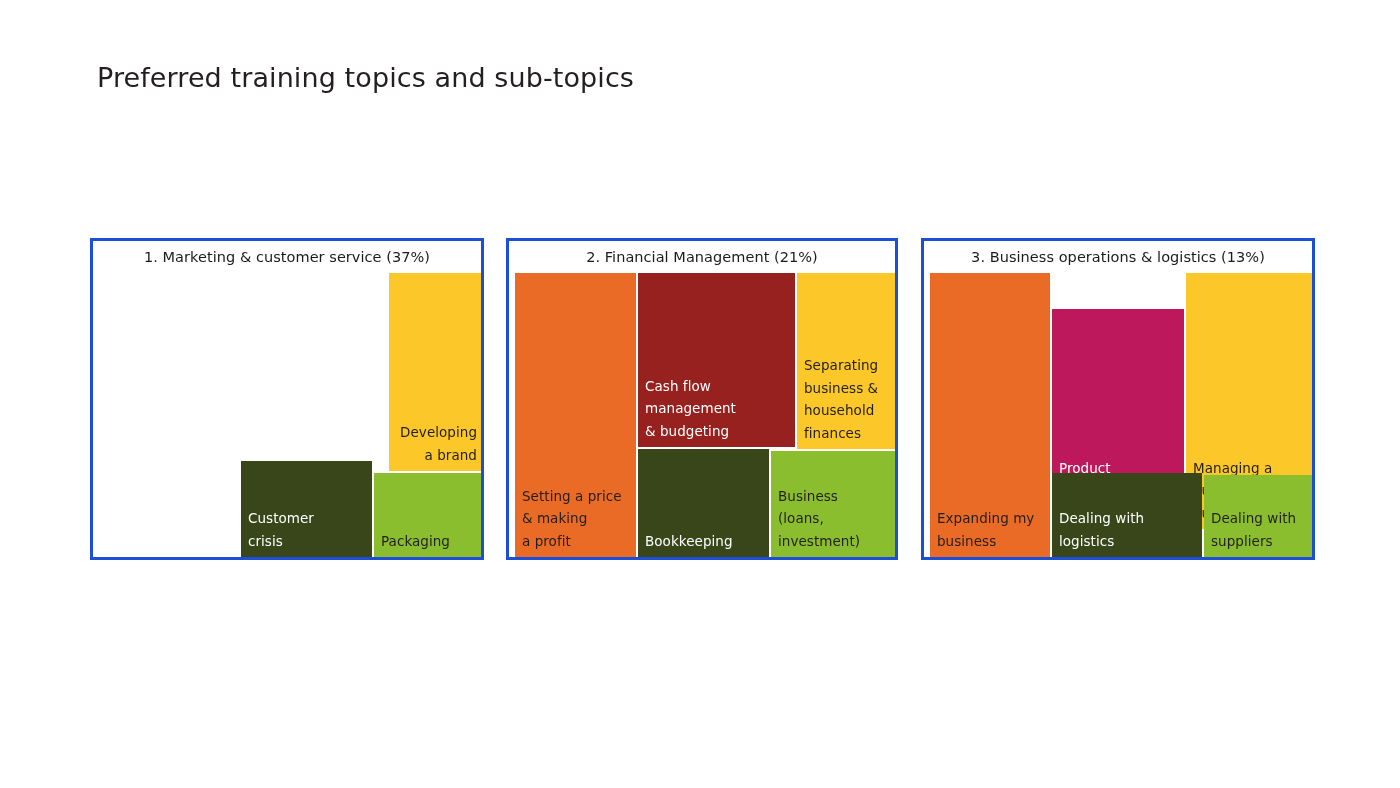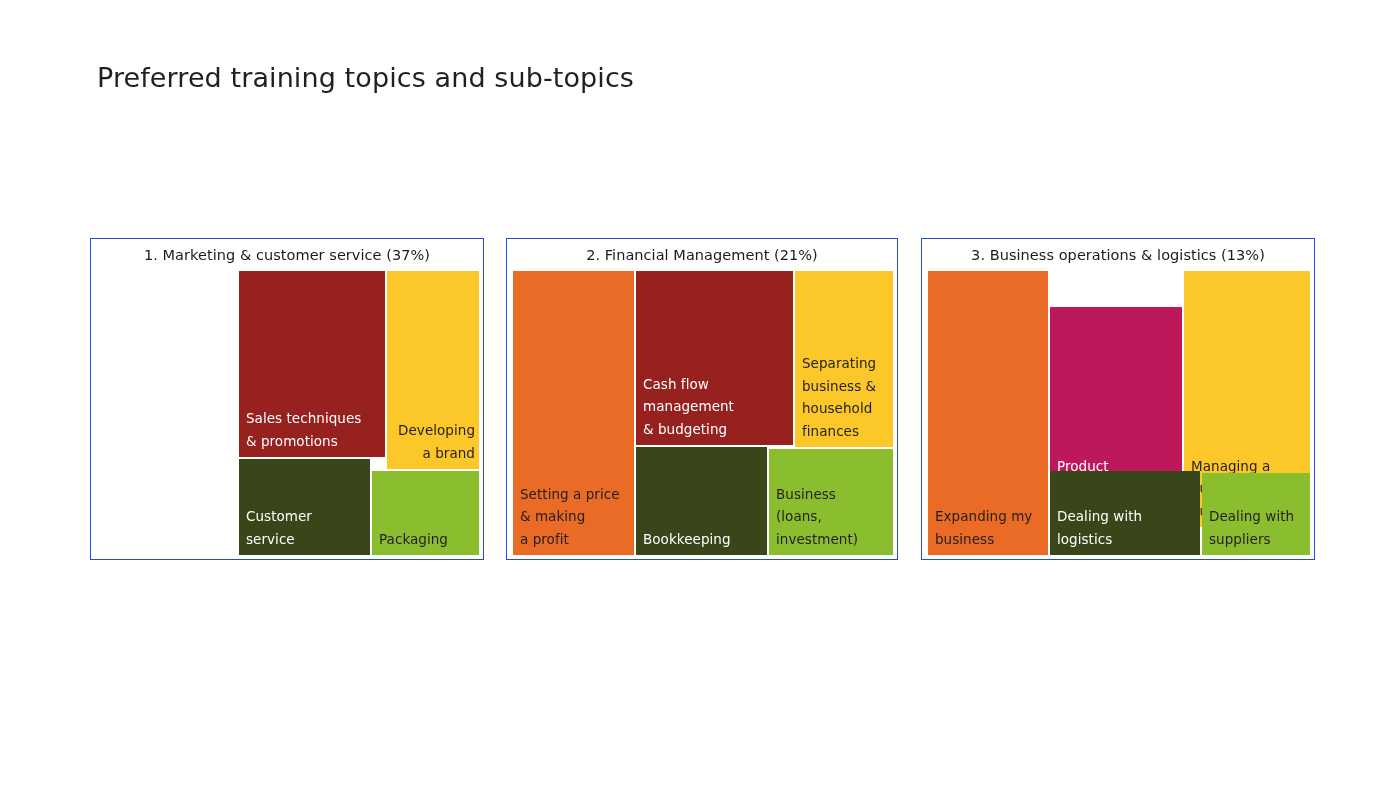--- a/index.html
+++ b/index.html
@@ -34,21 +34,21 @@
     top: 238px;
     width: 1400px;
     height: 325px;
   }
 
   .panel {
     position: absolute;
     top: 0;
     height: 322px;
     background: #ffffff;
-    border: 1px solid #1d4ed8;
+    border: 3px solid #1d4ed8;
     box-sizing: border-box;
   }
   .panel-1 { left: 90px;  width: 394px; }
   .panel-2 { left: 506px; width: 392px; }
   .panel-3 { left: 921px; width: 394px; }
 
   .panel-header {
     position: absolute;
     left: 0;
     top: 0;
@@ -96,31 +96,27 @@
 </head>
 <body>
 
 <div class="page-title">Preferred training topics and sub-topics</div>
 
 <div class="treemap-row">
 
   <div class="panel panel-1">
     <div class="panel-header">1. Marketing &amp; customer service (37%)</div>
     <div class="tiles">
-      <div class="tile" style="left:142px; top:0px; width:146px; height:186px; background:#97211F;">
-        <div class="tile-label txt-light">Sales techniques
-&amp; promotions</div>
-      </div>
       <div class="tile" style="left:290px; top:0px; width:92px; height:198px; background:#FCC728;text-align:right;">
         <div class="tile-label txt-dark">Developing
 a brand</div>
       </div>
       <div class="tile" style="left:142px; top:188px; width:131px; height:96px; background:#38461A;">
         <div class="tile-label txt-light">Customer
-service</div>
+crisis</div>
       </div>
       <div class="tile" style="left:275px; top:200px; width:107px; height:84px; background:#8BBE2E;">
         <div class="tile-label txt-dark">Packaging</div>
       </div>
     </div>
   </div>
 
   <div class="panel panel-2">
     <div class="panel-header">2. Financial Management (21%)</div>
     <div class="tiles">

